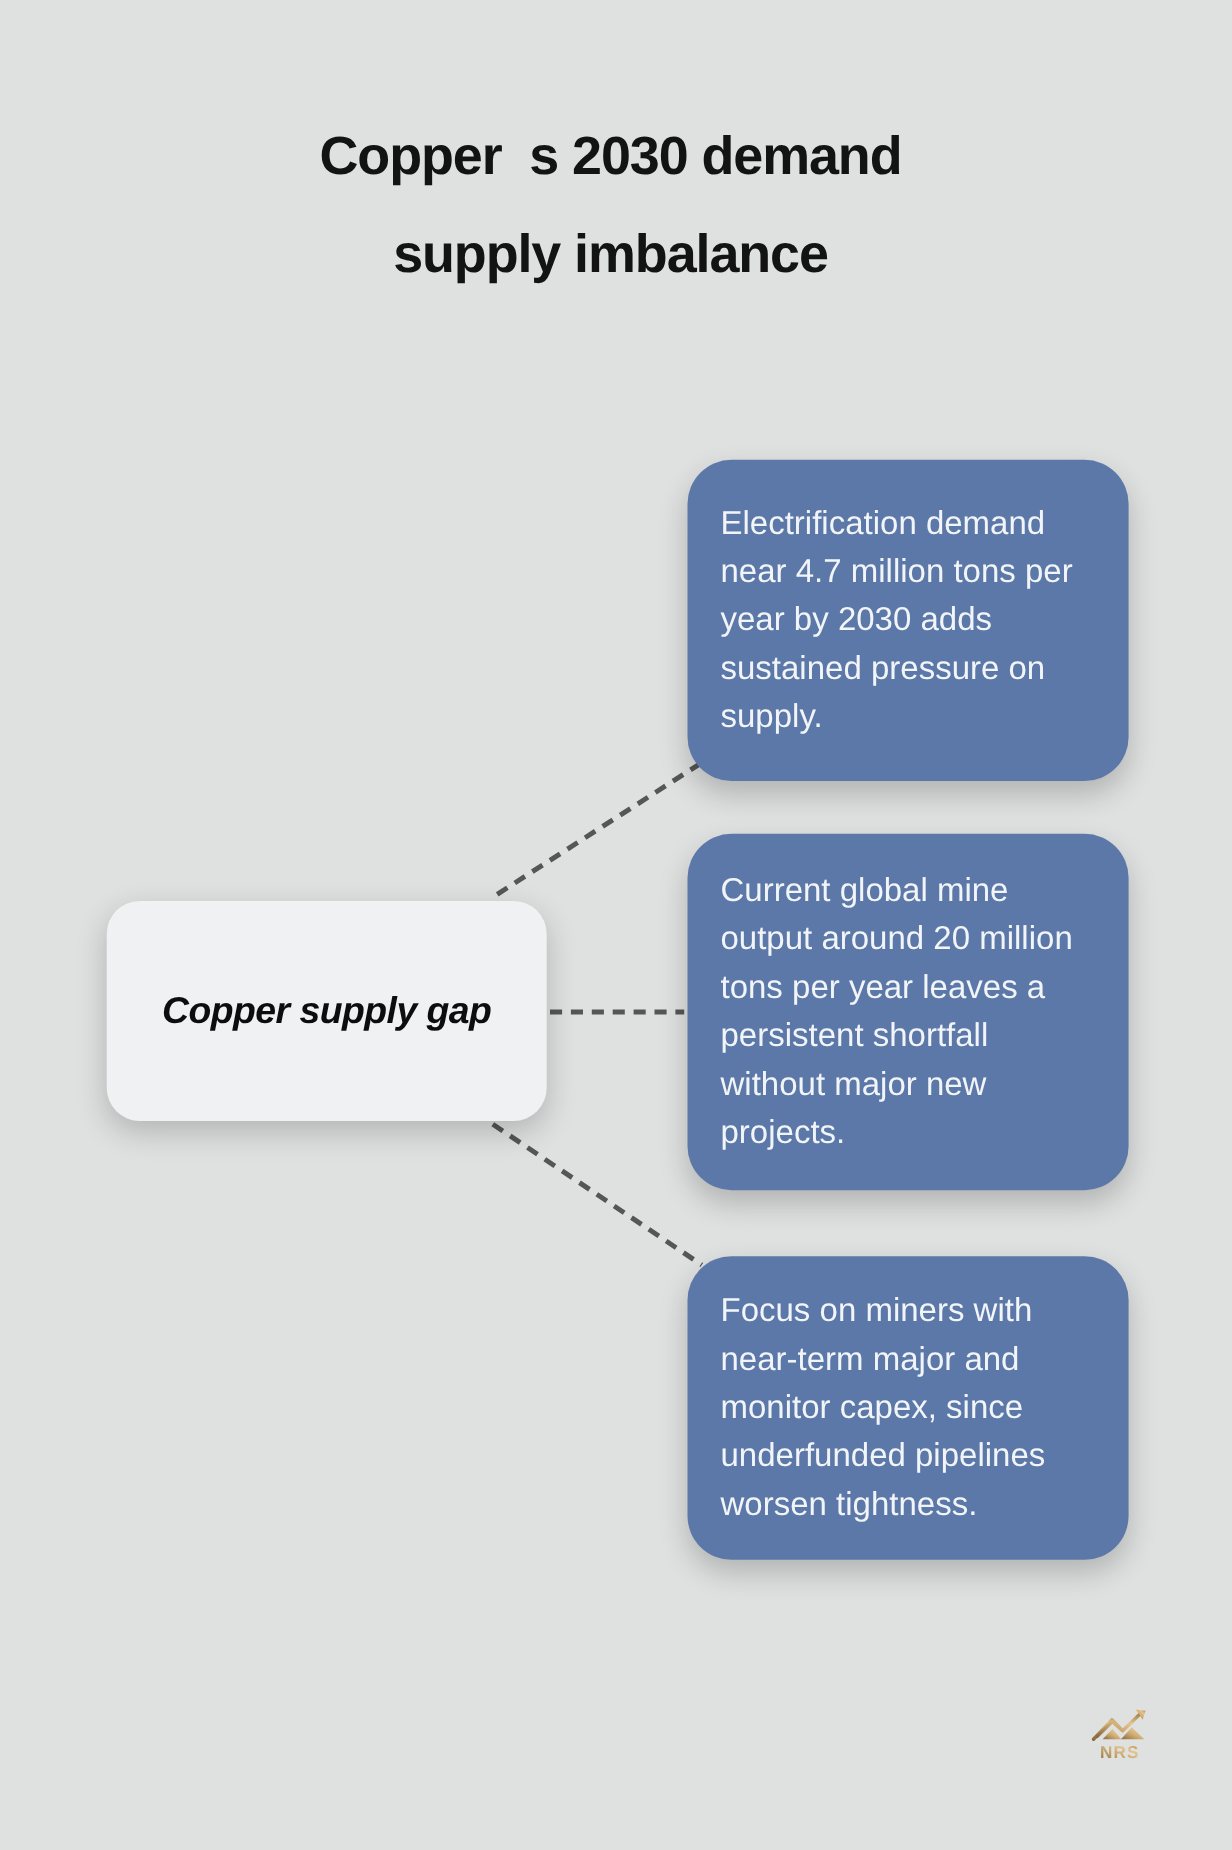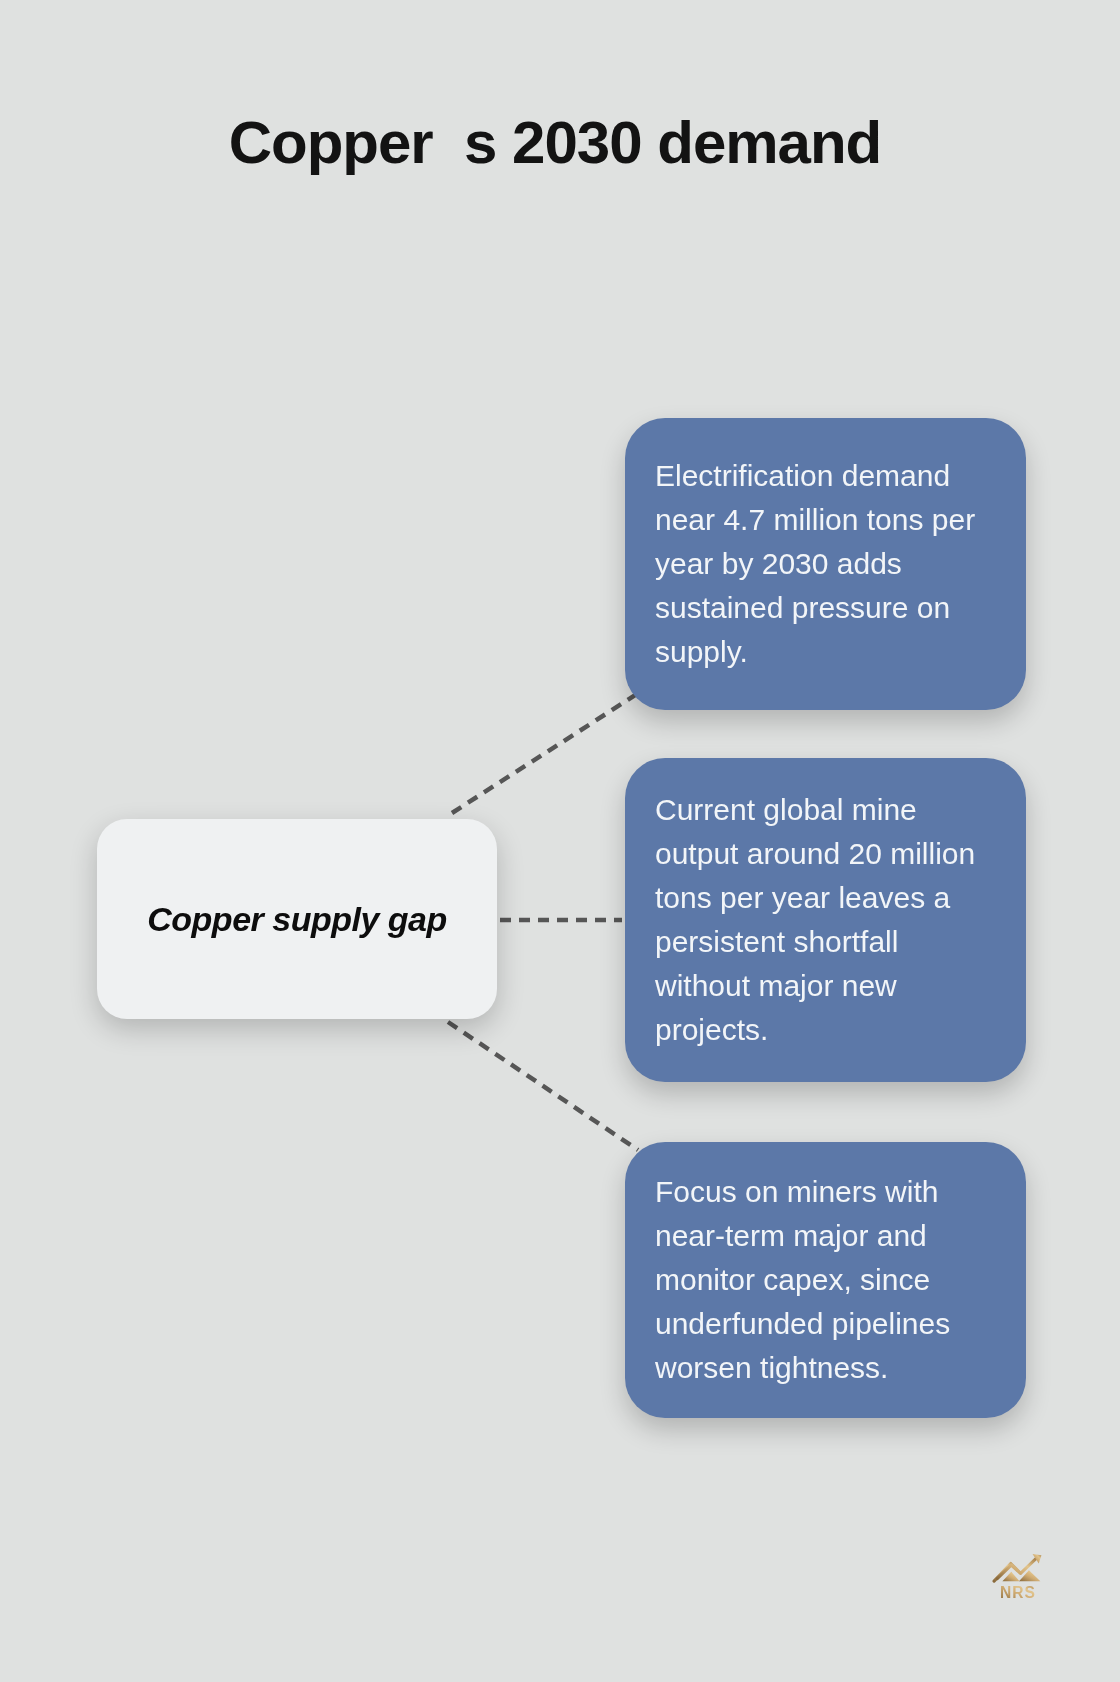--- a/index.html
+++ b/index.html
@@ -18,21 +18,21 @@
 
   
   .page-title {
     position: absolute;
     top: 98px;
     left: 0;
     width: 1110px;
     text-align: center;
     color: #131313;
     font-weight: bold;
-    font-size: 60px;
+    font-size: 49px;
     line-height: 89px;
     letter-spacing: -1px;
   }
   .title-line { white-space: pre; }
 
   
   .center-node {
     position: absolute;
     left: 97px;
     top: 819px;
@@ -100,20 +100,21 @@
   }
   .logo svg { width: 100%; height: 100%; display: block; }
 </style>
 </head>
 <body>
 
 <div class="canvas">
 
   <div class="page-title">
     <div class="title-line">Copper  s 2030 demand</div>
+    <div class="title-line">supply imbalance</div>
   </div>
 
   <svg class="connector-overlay" viewBox="0 0 1120 1682" xmlns="http://www.w3.org/2000/svg" aria-hidden="true">
     <line class="connector" x1="452" y1="813" x2="640" y2="692"></line>
     <line class="connector" x1="500" y1="920" x2="622" y2="920"></line>
     <line class="connector" x1="448" y1="1022" x2="638" y2="1150"></line>
   </svg>
 
   <div class="center-node">
     <span class="node-label">Copper supply gap</span>

